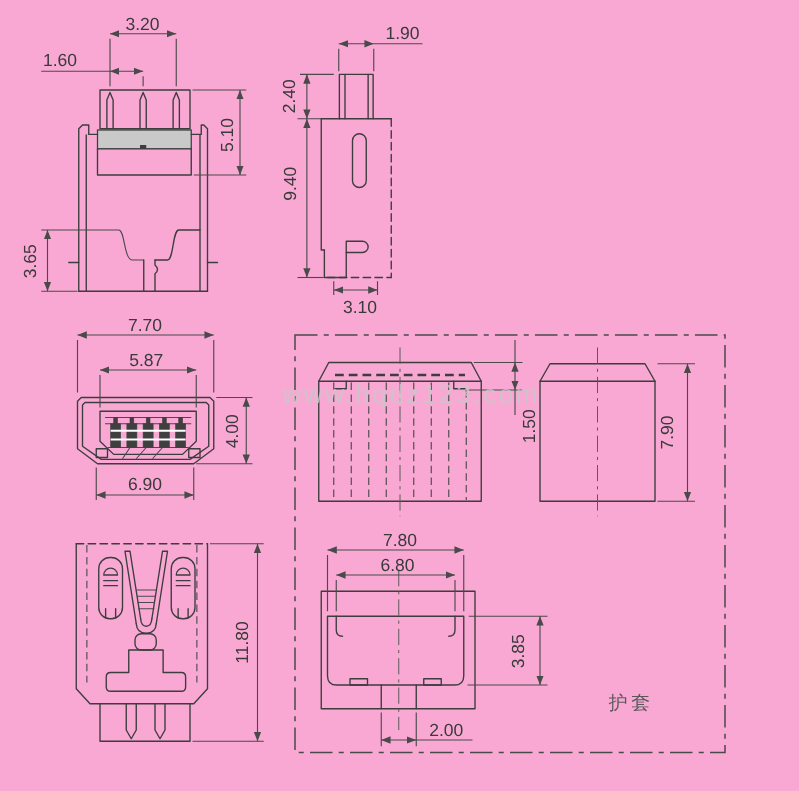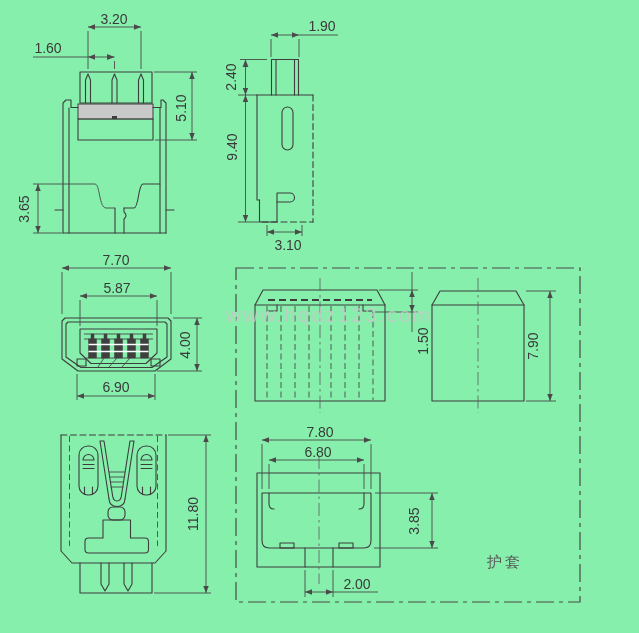--- a/index.html
+++ b/index.html
@@ -1,16 +1,16 @@
 <!DOCTYPE html>
 <html><head>
 <meta charset="utf-8">
 <style>
   html,body{margin:0;padding:0;background:#ffffff;}
-  .stage{position:relative;width:639px;height:633px;background:#86efac;overflow:hidden;
+  .stage{position:relative;width:639px;height:633px;background:#f9a8d4;overflow:hidden;
          font-family:"Liberation Sans", sans-serif;}
   svg{position:absolute;left:0;top:0;}
   .ol{fill:none;stroke:#3d3d3d;stroke-width:1.1;stroke-linejoin:round;stroke-linecap:round;}
   .tn{fill:none;stroke:#4a4a4a;stroke-width:0.9;stroke-linecap:butt;}
   .dash{stroke-dasharray:6,3.5;}
   .bdash{fill:none;stroke:#3d3d3d;stroke-width:2;stroke-dasharray:7,4;}
   .cl{fill:none;stroke:#5a5a5a;stroke-width:0.8;stroke-dasharray:13,4,2.5,4;}
   .border{fill:none;stroke:#4a4a4a;stroke-width:1.2;stroke-dasharray:18,5,4,5;}
   .dt{font-size:14px;fill:#3a3a3a;}
   .fillband{fill:#c9c9c9;stroke:#3d3d3d;stroke-width:1;}

